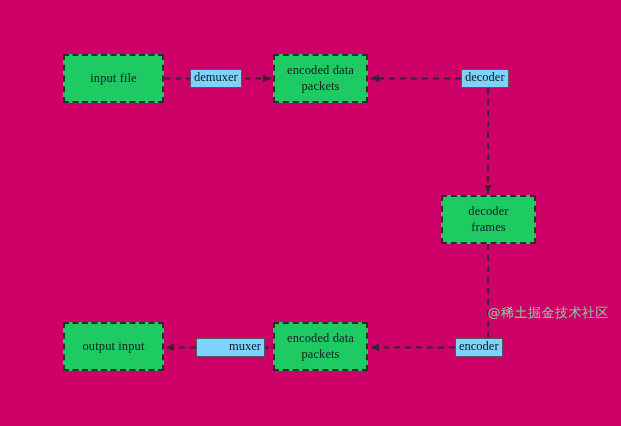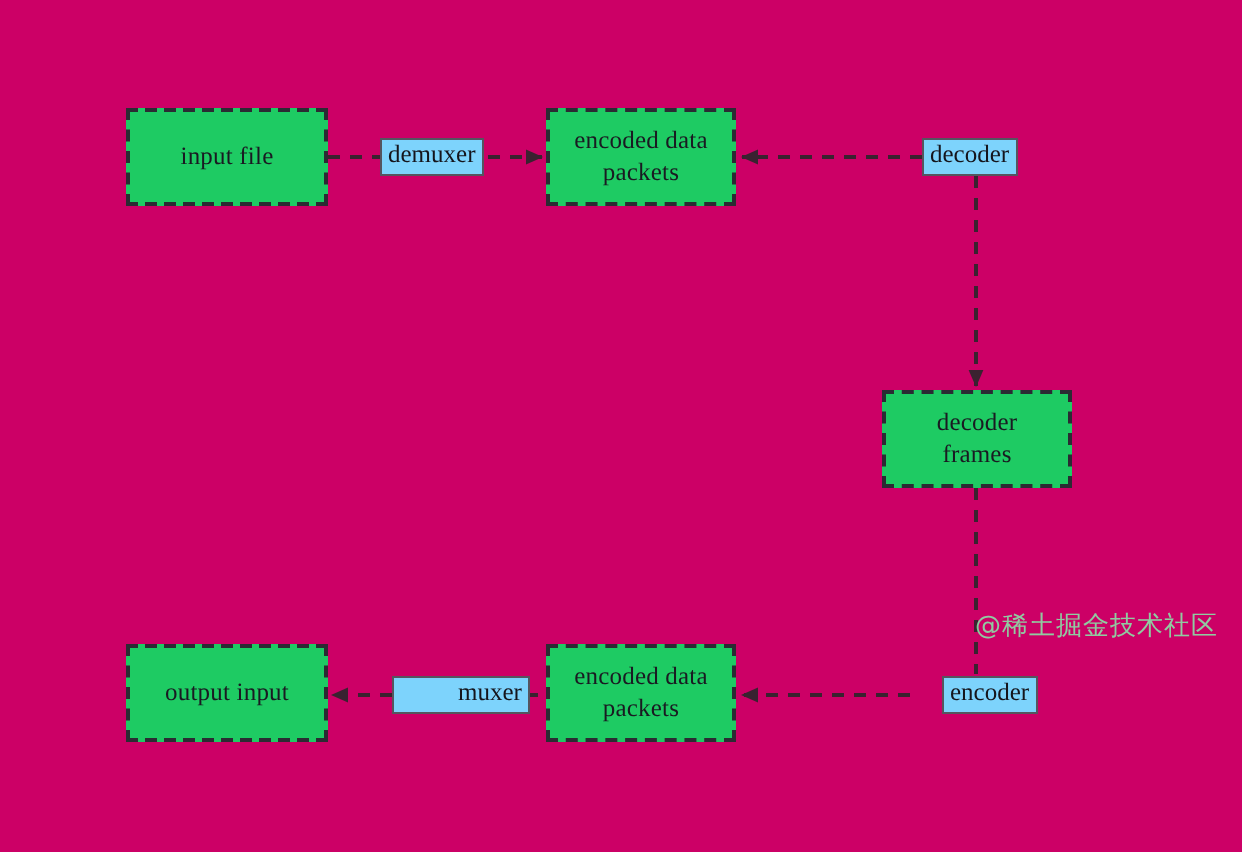--- a/index.html
+++ b/index.html
@@ -126,19 +126,19 @@
   </div>
 
   <div class="node" style="left:63px; top:322px; width:101px; height:49px;">
     <span class="node-label">output input</span>
   </div>
 
   <div class="edge-label" style="left:190px; top:69px;">demuxer</div>
 
   <div class="edge-label" style="left:461px; top:69px;">decoder</div>
 
-  <div class="edge-label" style="left:471px; top:338px;text-align:right;">encoder</div>
+  <div class="edge-label" style="left:455px; top:338px;text-align:right;">encoder</div>
 
   <div class="edge-label" style="left:196px; top:338px;padding-left:32px;">muxer</div>
 
   <div class="watermark">@稀土掘金技术社区</div>
 
 </div>
 
 </body></html>

